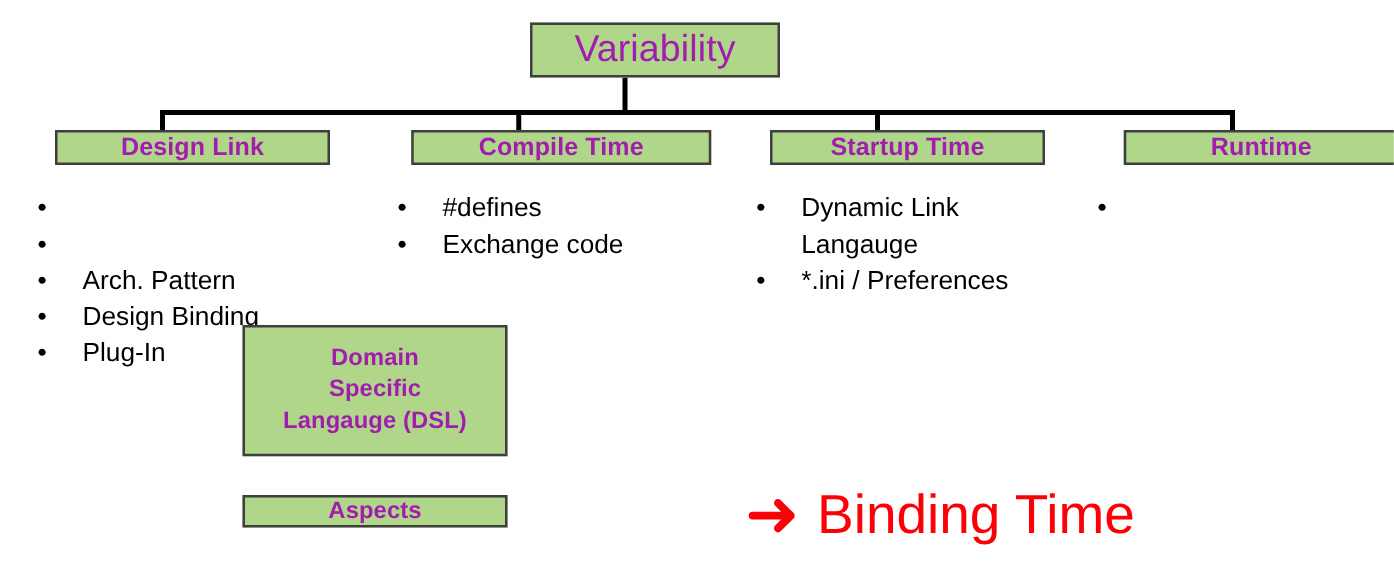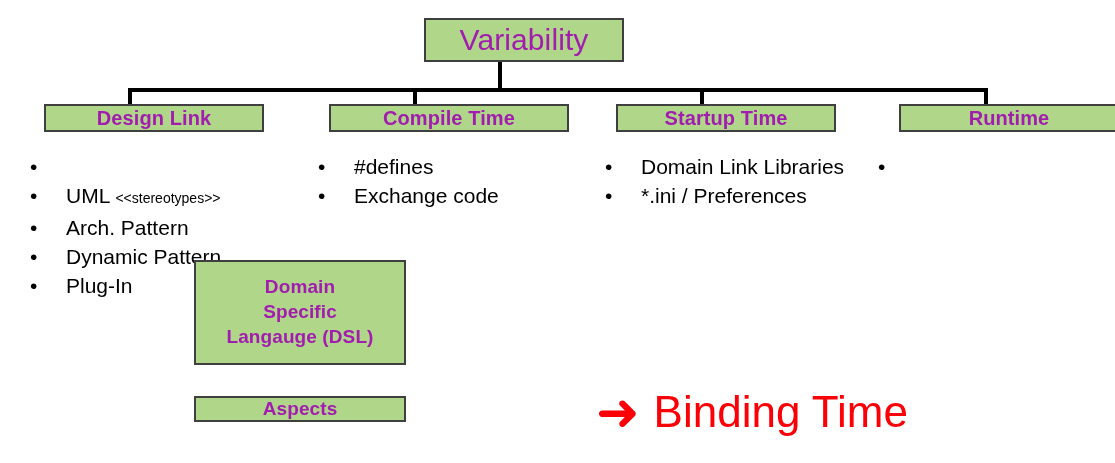--- a/index.html
+++ b/index.html
@@ -150,29 +150,28 @@
 <div class="gbox header" id="box-compile-time">Compile Time</div>
 <div class="gbox header" id="box-startup-time">Startup Time</div>
 <div class="gbox header" id="box-runtime">Runtime</div>
 
 <div class="col" id="col-design-time">
   <div class="bullet-row">
     <span class="bullet-dot">•</span>
   </div>
   <div class="bullet-row">
     <span class="bullet-dot">•</span>
-    <span class="bullet-text"><span>UML </span><span class="small-tag">&lt;&lt;stereotypes&gt;&gt;</span></span>
   </div>
   <div class="bullet-row">
     <span class="bullet-dot">•</span>
     <span class="bullet-text">Arch. Pattern</span>
   </div>
   <div class="bullet-row">
     <span class="bullet-dot">•</span>
-    <span class="bullet-text">Dynamic Pattern</span>
+    <span class="bullet-text">Design Binding</span>
   </div>
   <div class="bullet-row">
     <span class="bullet-dot">•</span>
     <span class="bullet-text">Plug-In</span>
   </div>
 </div>
 
 <div class="col" id="col-compile-time">
   <div class="bullet-row">
     <span class="bullet-dot">•</span>
@@ -180,21 +179,21 @@
   </div>
   <div class="bullet-row">
     <span class="bullet-dot">•</span>
     <span class="bullet-text">Exchange code</span>
   </div>
 </div>
 
 <div class="col" id="col-startup-time">
   <div class="bullet-row">
     <span class="bullet-dot">•</span>
-    <span class="bullet-text">Domain Link Libraries</span>
+    <span class="bullet-text">Dynamic Link Langauge</span>
   </div>
   <div class="bullet-row">
     <span class="bullet-dot">•</span>
     <span class="bullet-text">*.ini / Preferences</span>
   </div>
 </div>
 
 <div class="col" id="col-runtime">
   <div class="bullet-row">
     <span class="bullet-dot">•</span>

